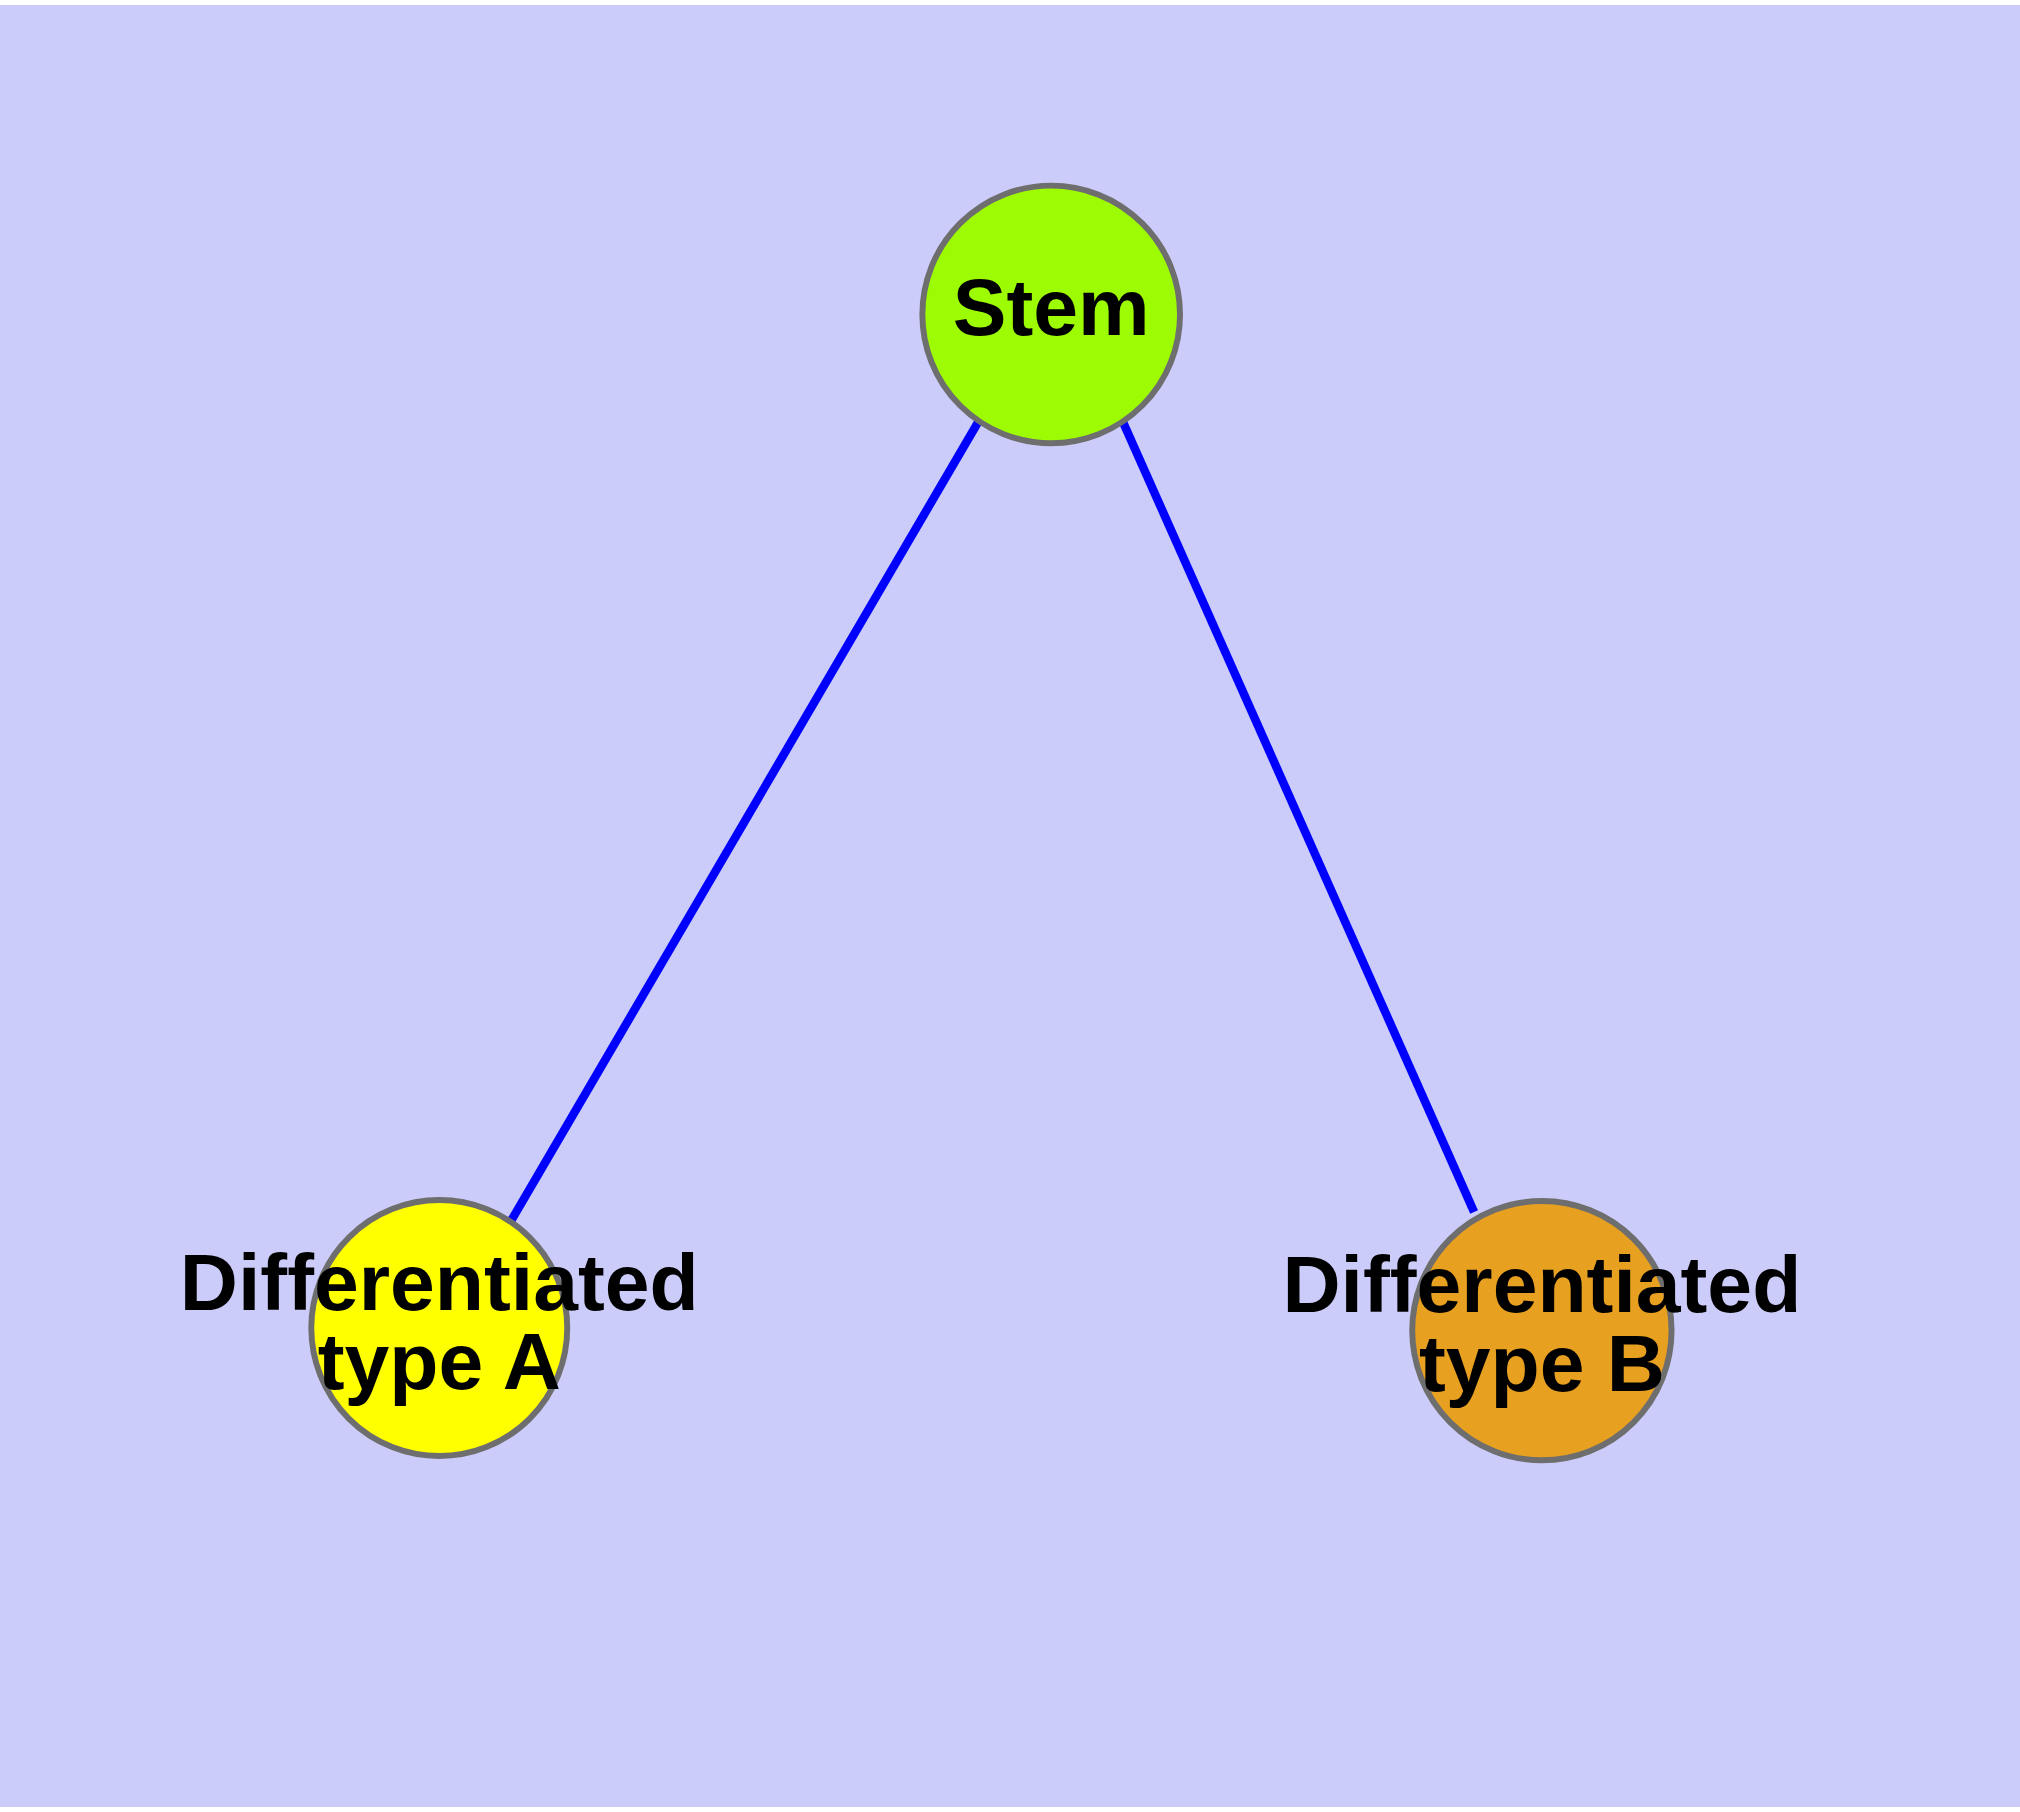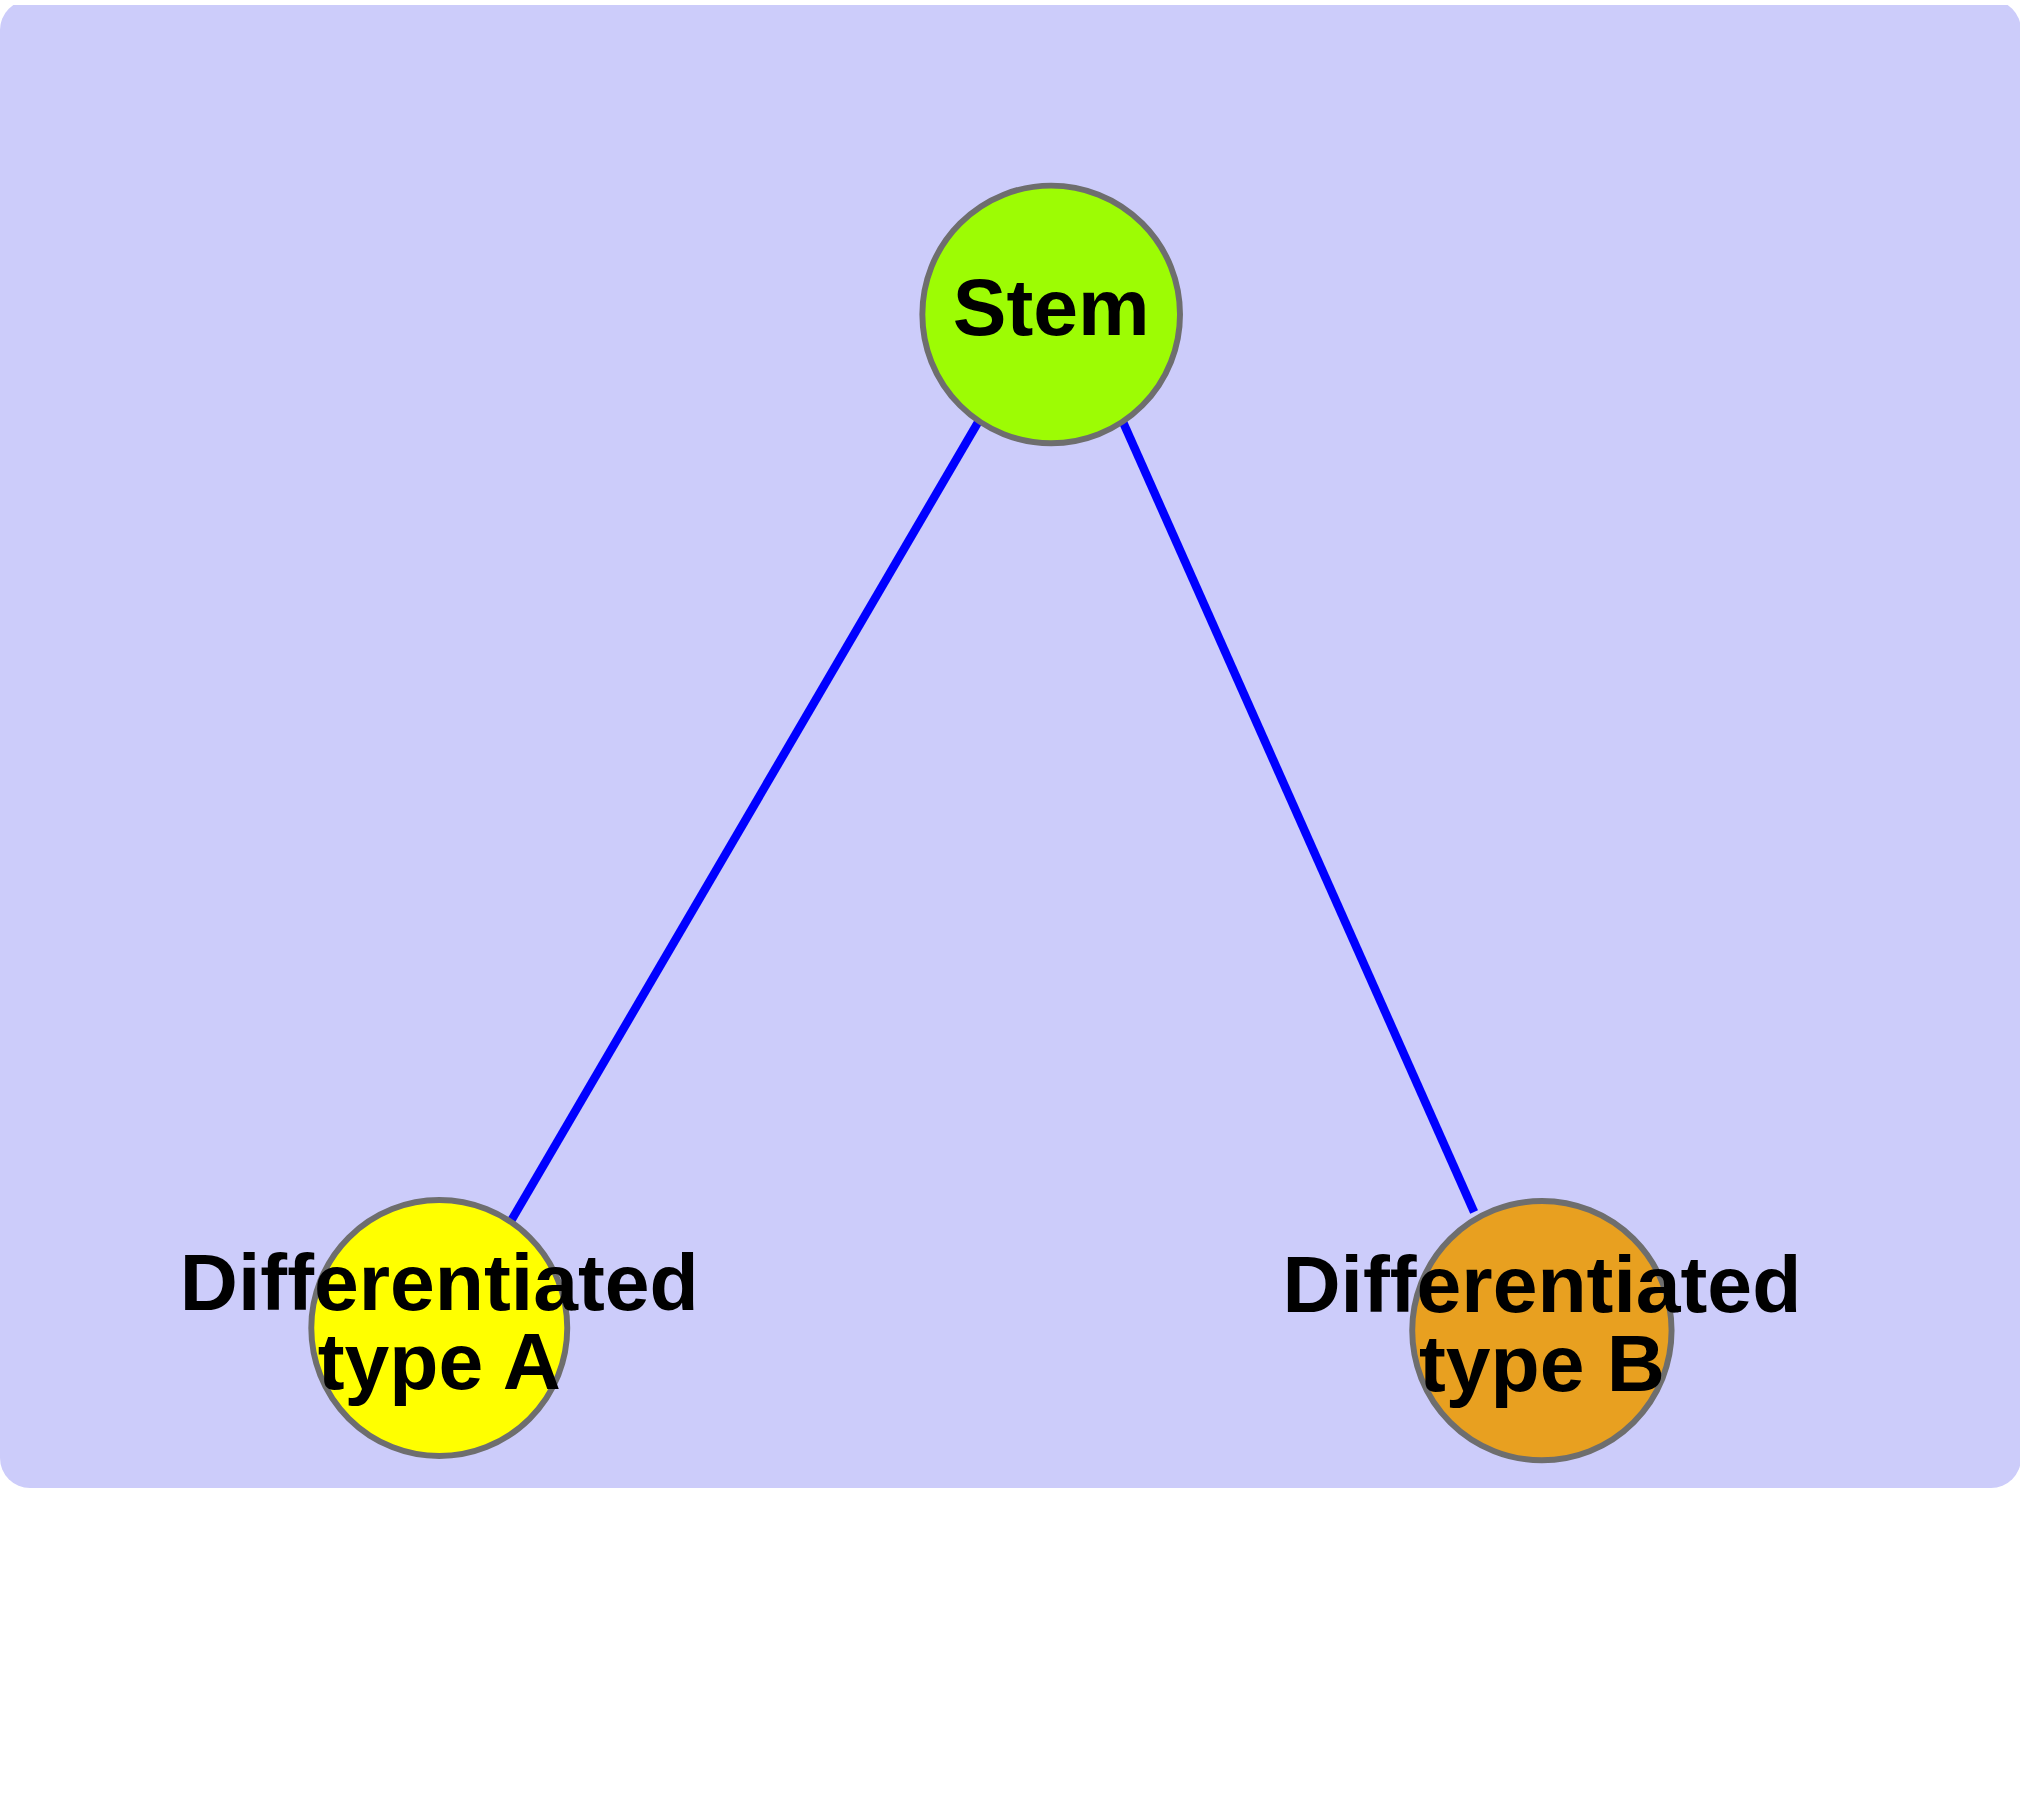--- a/index.html
+++ b/index.html
@@ -37,21 +37,21 @@
     fill: #000000;
     font-family: "Liberation Sans", "DejaVu Sans", sans-serif;
     text-anchor: middle;
     dominant-baseline: middle;
     paint-order: normal;
   }
 </style>
 </head>
 <body>
 
-<div id="canvas" style="width: 2021px; height: 1488px; background: rgb(255, 255, 255); border-radius: 30px;">
+<div id="canvas" style="width: 2021px; height: 1812px; background: rgb(255, 255, 255);">
   <div id="plot-area" style="background: rgb(204, 204, 250); width: 2021px; height: 1802px;"></div>
 
   <svg id="graph-svg" viewBox="0 0 2384 2138" xmlns="http://www.w3.org/2000/svg">
 
     <g id="edges-group">
         <line x1="1155" y1="496" x2="603" y2="1440" stroke="#0000ff" stroke-width="10" stroke-linecap="butt"></line>
         <line x1="1323" y1="494" x2="1739" y2="1430" stroke="#0000ff" stroke-width="10" stroke-linecap="butt"></line>
       </g>
     <g id="nodes-group">
         <circle cx="1240" cy="371" r="152" fill="#9dfc04" stroke="#6e6e6e" stroke-width="7"></circle>

